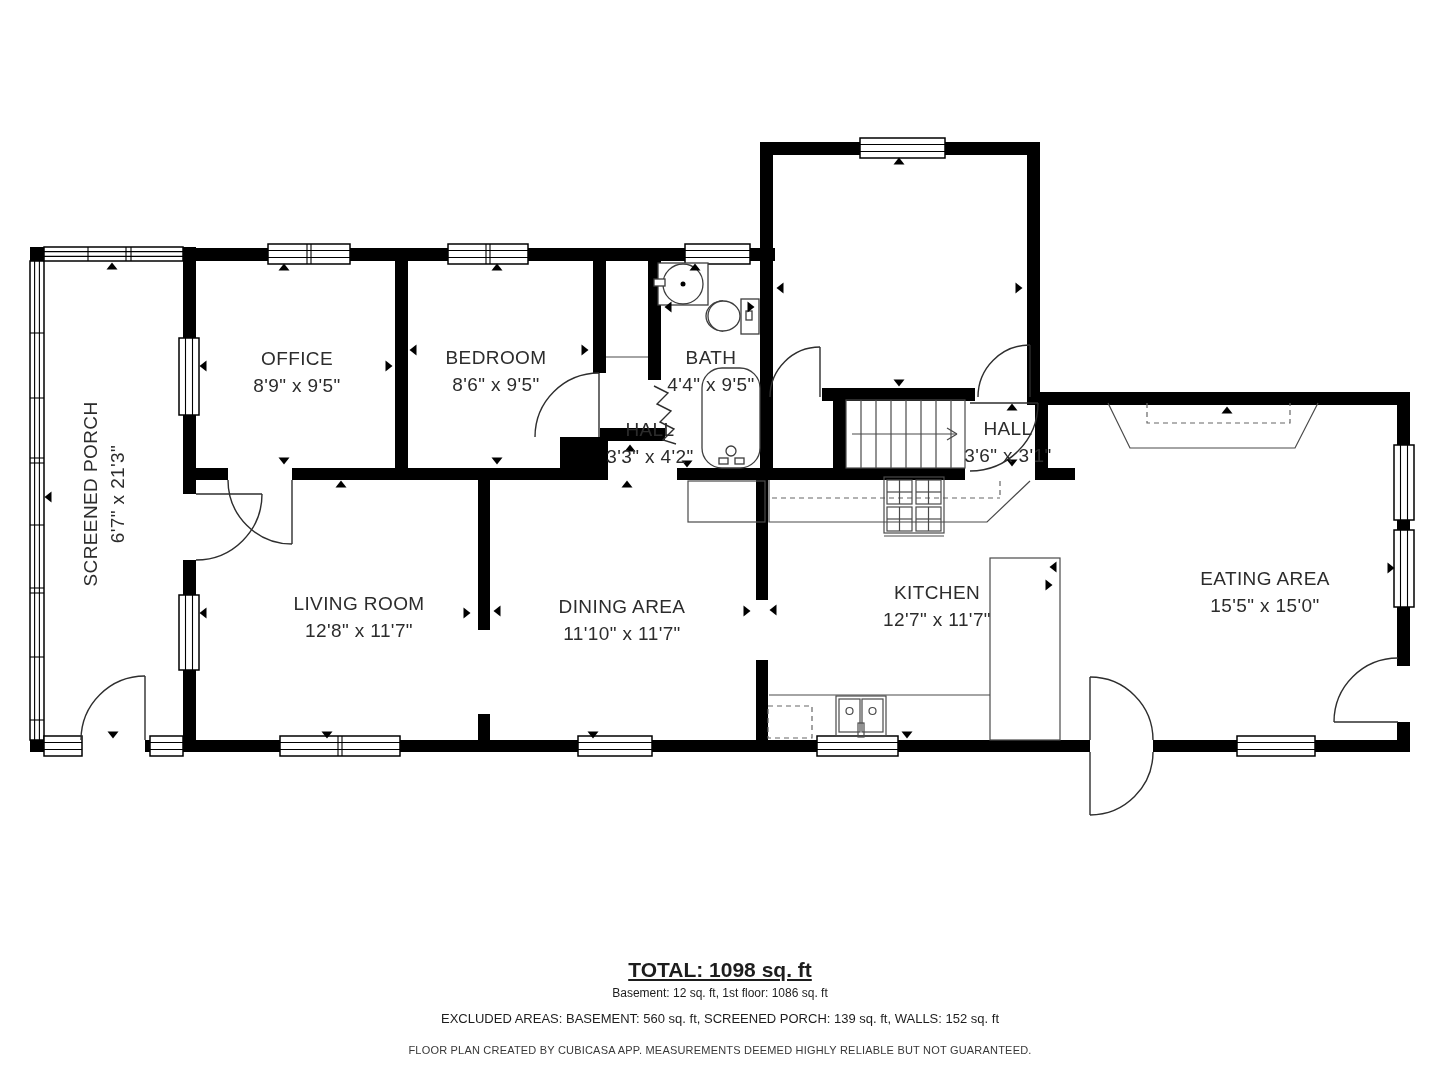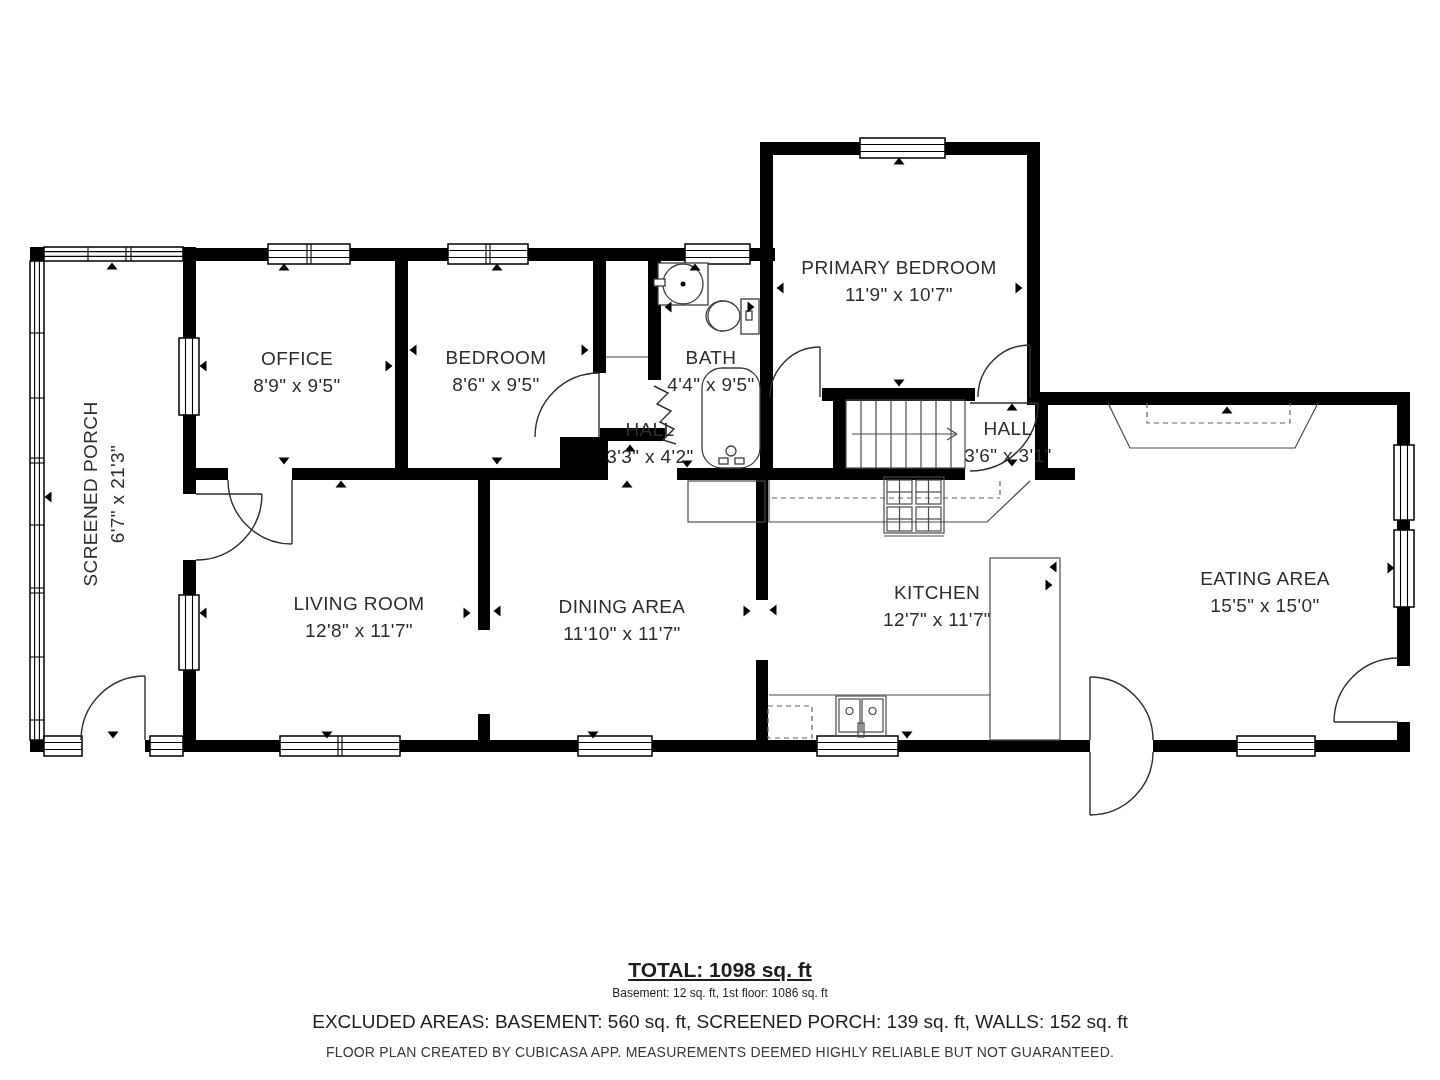--- a/index.html
+++ b/index.html
@@ -13,22 +13,22 @@
   .door{stroke:#2e2e2e;stroke-width:1.4;fill:none;}
   .winr{fill:#fff;stroke:#000;stroke-width:1.5;}
   .winl{stroke:#000;stroke-width:1.1;}
   .tri{fill:#000;}
   .room-label{position:absolute;transform:translate(-50%,-50%);text-align:center;
       font-size:19px;line-height:27px;color:#2c2c2c;white-space:nowrap;letter-spacing:.4px;}
   .room-label.rot{transform:translate(-50%,-50%) rotate(-90deg);}
   .footer-line{position:absolute;left:0;width:100%;text-align:center;color:#1d1d1d;}
   .f-total{top:958px;font-size:21px;font-weight:bold;text-decoration:underline;}
   .f-break{top:986px;font-size:12px;}
-  .f-excl{top:1011px;font-size:19px;}
-  .f-disc{top:1044px;font-size:14px;color:#383838;letter-spacing:.2px;}
+  .f-excl{top:1011px;font-size:13px;}
+  .f-disc{top:1044px;font-size:11px;color:#383838;letter-spacing:.2px;}
 </style>
 </head>
 <body>
 
 <div id="plan">
 <svg width="1440" height="1080" viewBox="0 0 1440 1080">
   <defs>
     <path id="tri" d="M-5.5,3.5 L0,-3.5 L5.5,3.5 Z"></path>
   </defs>
 
@@ -355,24 +355,20 @@
     <div>8'9" x 9'5"</div>
   </div>
   <div class="room-label" style="left:496px;top:371px;">
     <div>BEDROOM</div>
     <div>8'6" x 9'5"</div>
   </div>
   <div class="room-label" style="left:711px;top:371px;">
     <div>BATH</div>
     <div>4'4" x 9'5"</div>
   </div>
-  <div class="room-label" style="left:899px;top:281px;">
-    <div>PRIMARY BEDROOM</div>
-    <div>11'9" x 10'7"</div>
-  </div>
   <div class="room-label" style="left:650px;top:443px;">
     <div>HALL</div>
     <div>3'3" x 4'2"</div>
   </div>
   <div class="room-label" style="left:1008px;top:442px;">
     <div>HALL</div>
     <div>3'6" x 3'1"</div>
   </div>
   <div class="room-label" style="left:339px;top:617px;margin-left:20px;">
     <div>LIVING ROOM</div>

